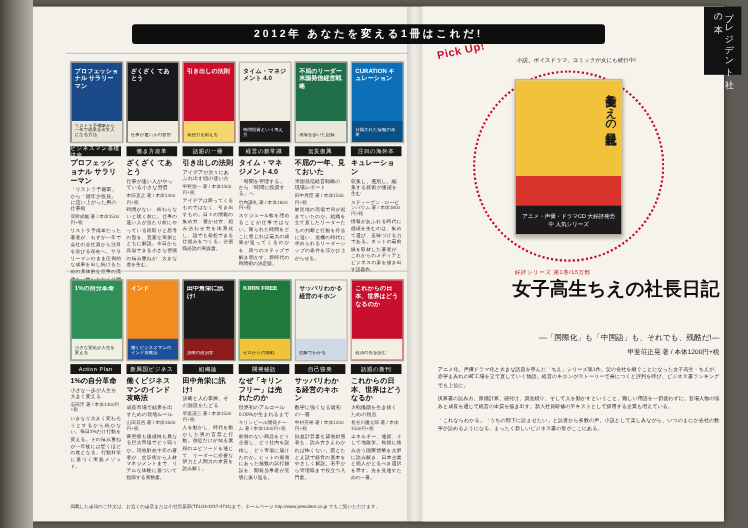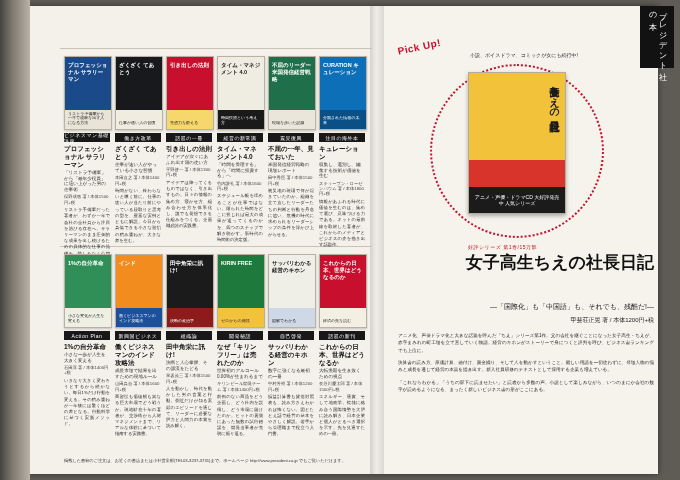--- a/index.html
+++ b/index.html
@@ -150,20 +150,23 @@
   <div class="backdrop"></div>
   <div class="spread"></div>
   <div class="right-col-bg"></div>
   <div class="gutter"></div>
   <div class="left-edge"></div>
 
   <div class="corner-tab">
     <span class="v">プレジデント社の本</span>
   </div>
 
+  <div class="banner">
+    <span>2012年 あなたを変える1冊はこれだ!</span>
+  </div>
 
   <div class="hairline" style="left:60px;top:48px;width:312px;height:1px;"></div>
   <div class="hairline" style="left:60px;top:246px;width:312px;height:1px;"></div>
   <div class="hairline" style="left:384px;top:48px;width:60px;height:1px;opacity:.0;"></div>
 
   <div class="grid" id="row0">
       <div class="cell" style="left: 64px; top: 56px; width: 46px;">
         <div class="cover" style="background:#1a4a8a">
           <div class="band" style="background:#e8e4d8"></div>
           <div class="t" style="color:#ffffff">プロフェッショナル サラリーマン</div>

